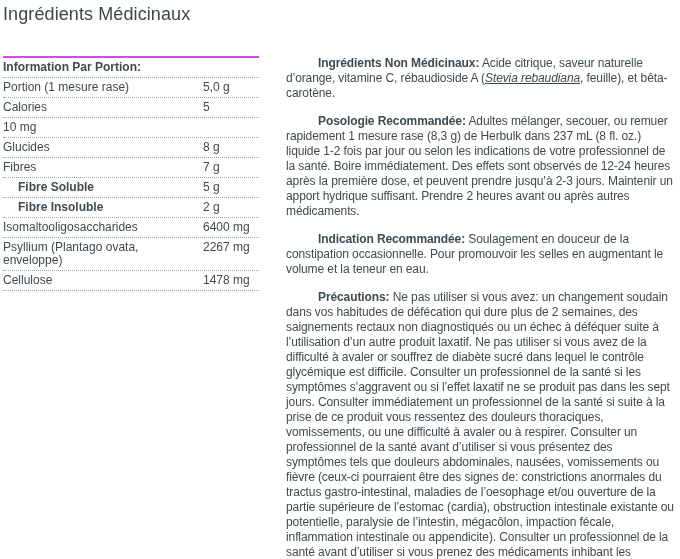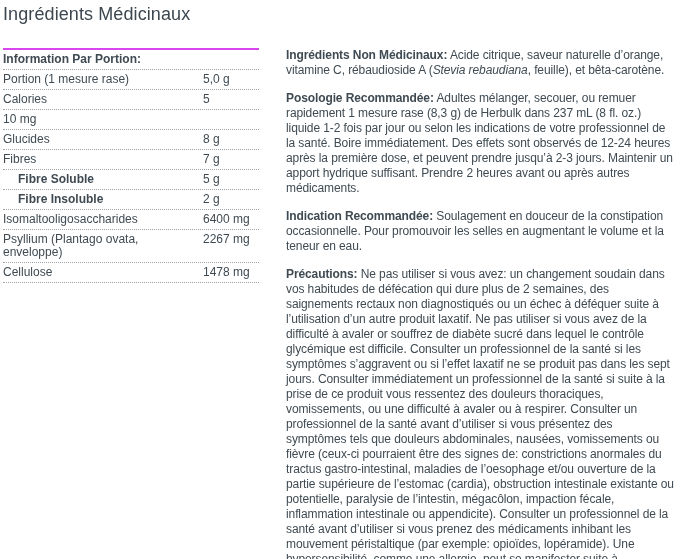--- a/index.html
+++ b/index.html
@@ -9,21 +9,21 @@
     font-family: "Liberation Sans", "DejaVu Sans", sans-serif;
     color: #3f4a52;
     overflow: hidden;
   }
   .page { padding: 4px 4px 0 3px; }
   .title {
     font-size: 18px;
     font-weight: 400;
     color: #3d4750;
     letter-spacing: 0.1px;
-    margin-bottom: 23px;
+    margin-bottom: 31px;
   }
   .content { display: flex; align-items: flex-start; }
 
   
   .table-col {
     width: 256px;
     flex: 0 0 256px;
     border-top: 2px solid #d946ef;
     font-size: 12px;
   }
@@ -43,22 +43,22 @@
   .details-col {
     width: 390px;
     flex: 0 0 390px;
     margin-left: 27px;
     font-size: 12px;
     line-height: 15px;
     letter-spacing: -0.1px;
   }
   .para { margin-bottom: 13px; }
   .para:last-child { margin-bottom: 0; }
-  .seg-b { font-weight: 700; }
-  .seg-i { font-style: italic; }
+  .seg-b { font-weight: 700; margin-left: 32px; }
+  .seg-i { font-style: italic; text-decoration: underline; }
 </style>
 </head>
 <body>
 
 <div class="page">
   <h1 class="title">Ingrédients Médicinaux</h1>
   <div class="content">
     <div class="table-col">
         <div class="trow header">
           <div class="tlabel">Information Par Portion:</div>

